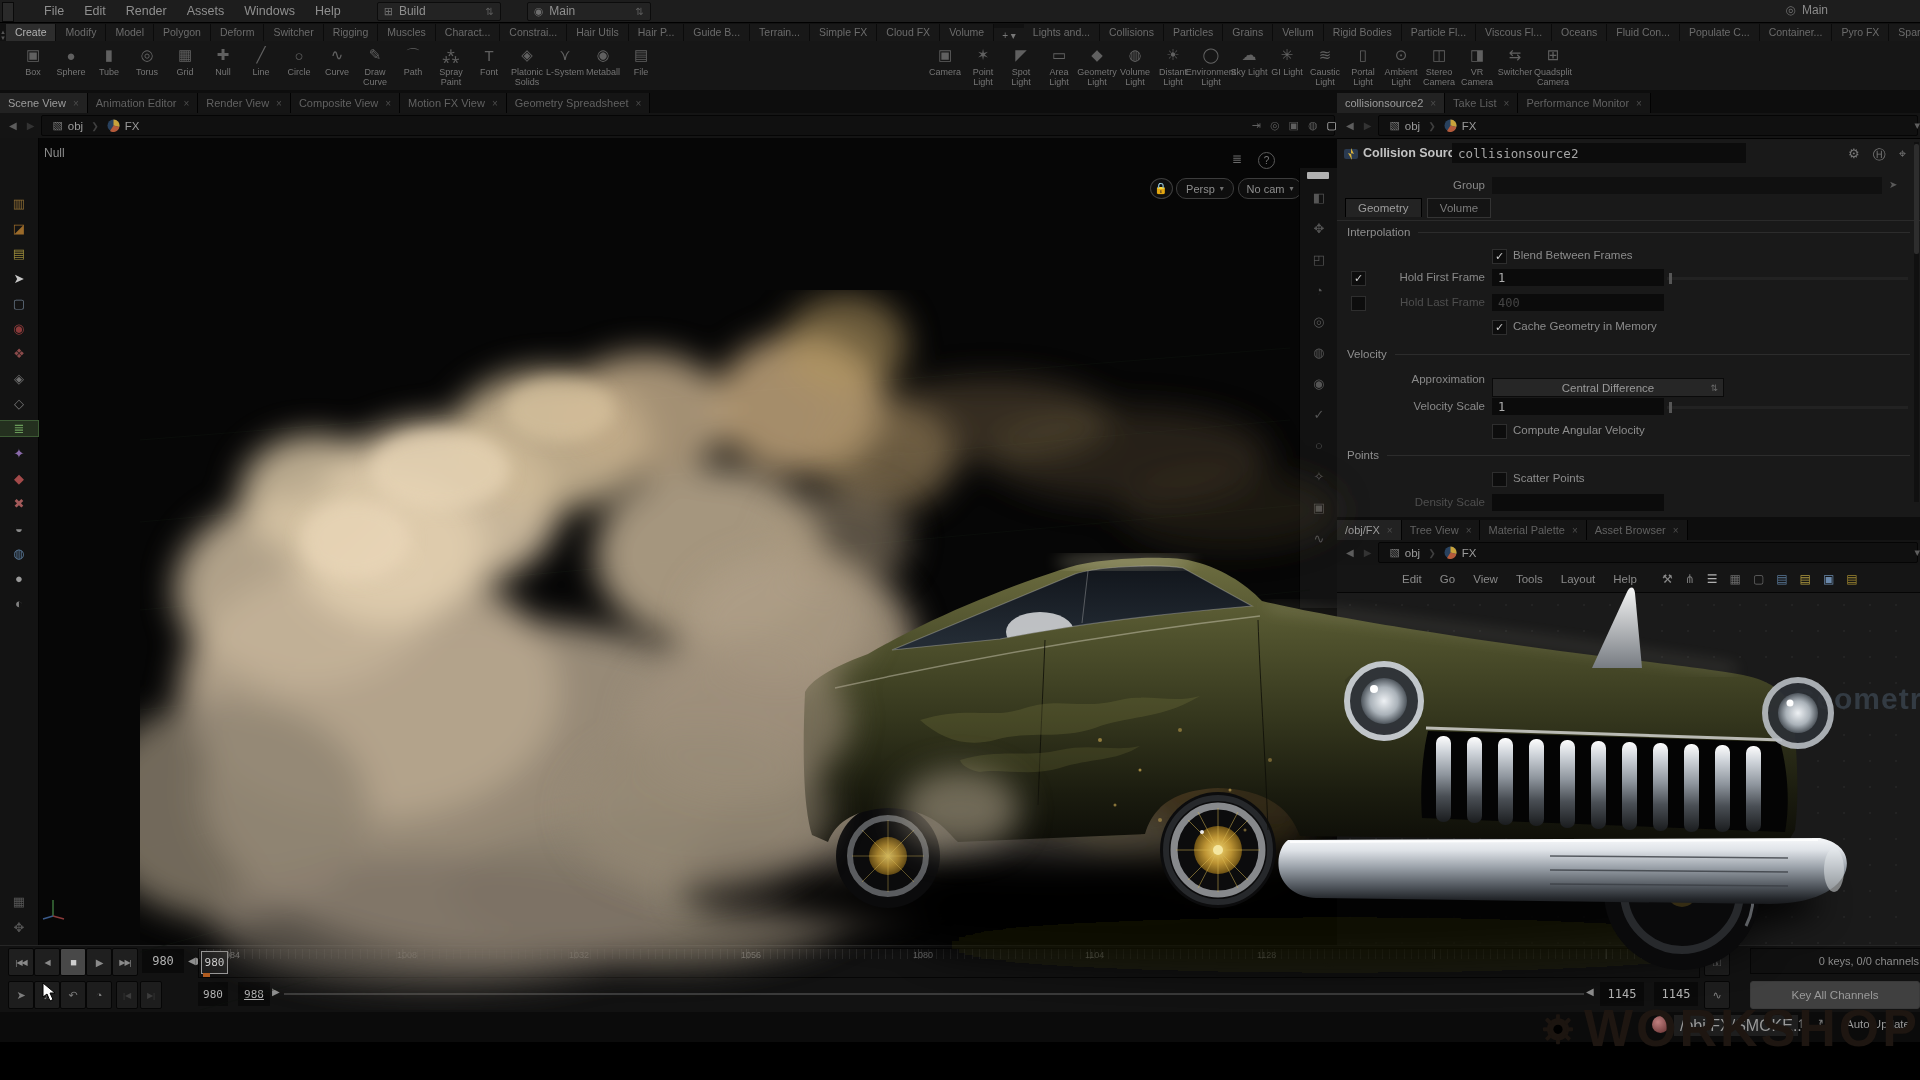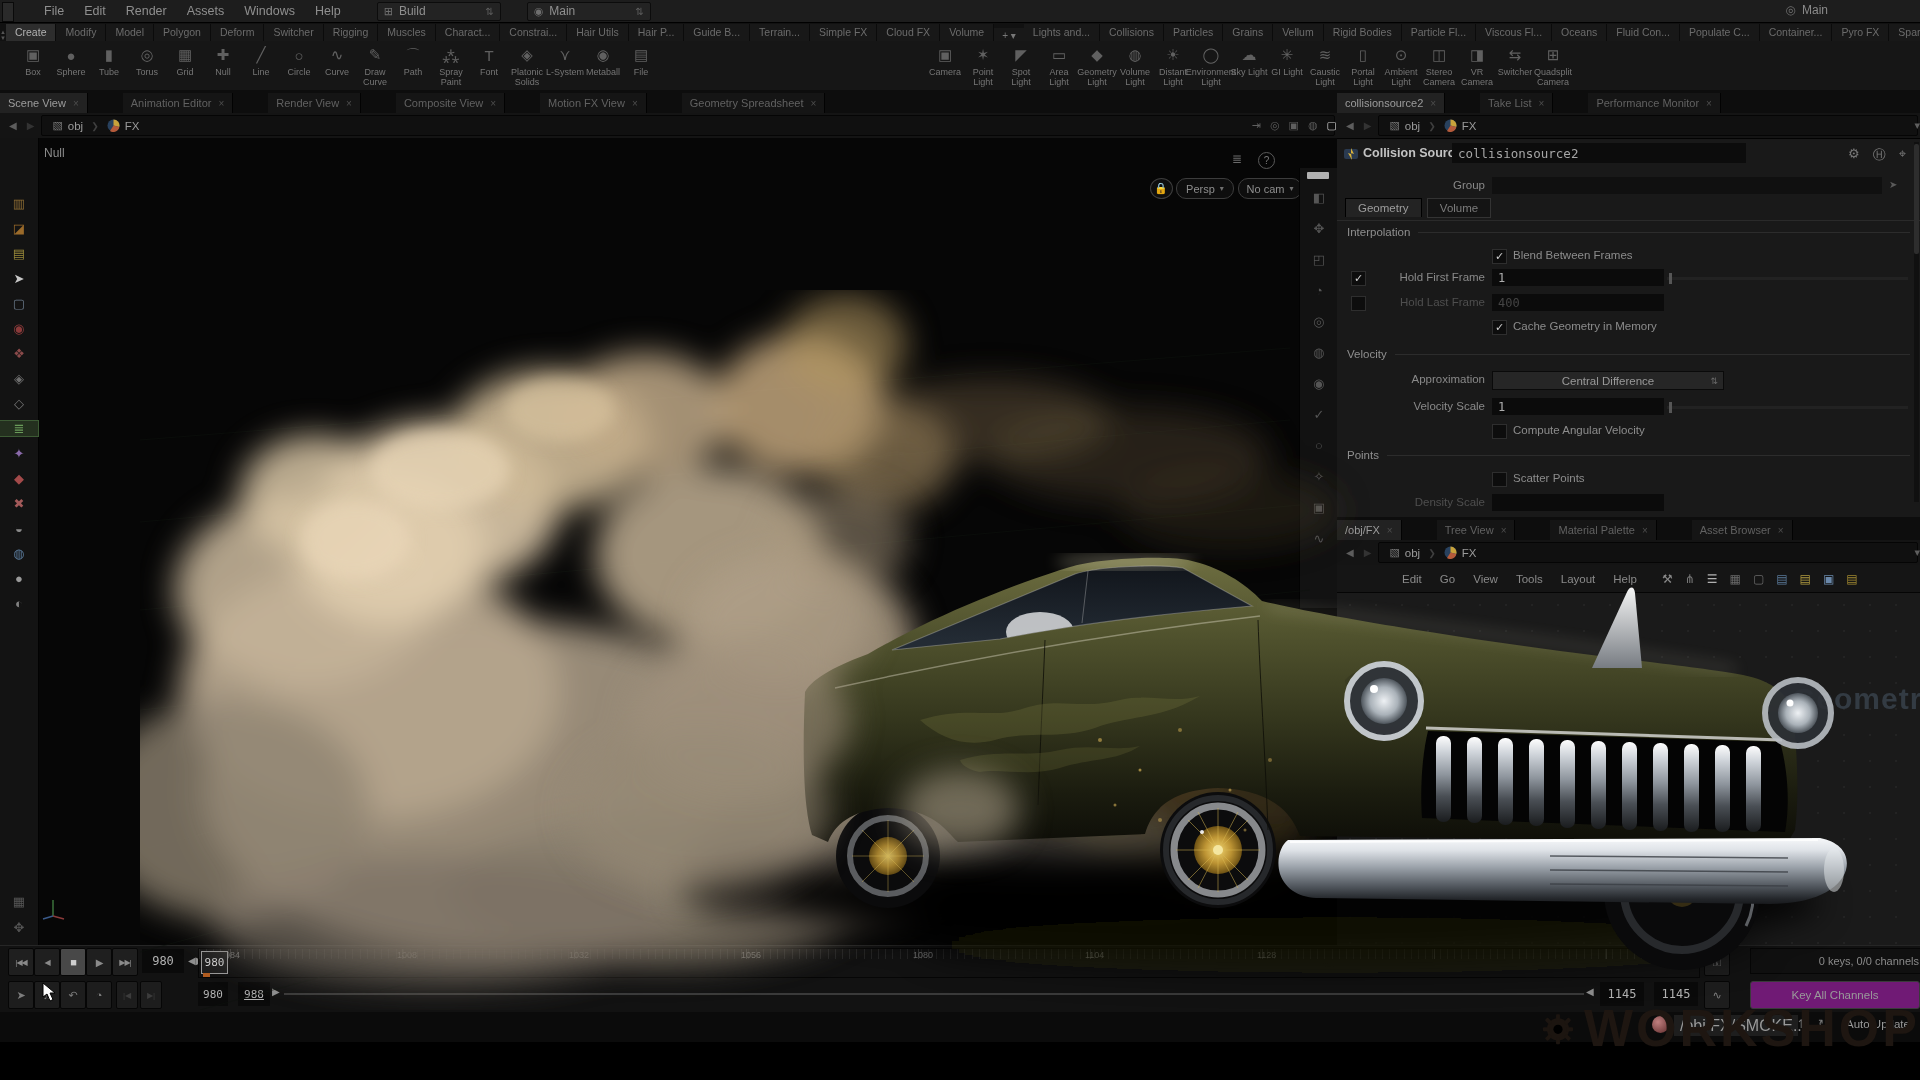--- a/index.html
+++ b/index.html
@@ -33,21 +33,21 @@
   .shelf-spacer{width:190px;}
   .shelf-tools{display:flex;height:48px;align-items:flex-start;}
   .tools{display:flex;}
   .tools-spacer{width:266px;}
   .tool{width:38px;display:flex;flex-direction:column;align-items:center;padding-top:2px;}
   .ticon{height:24px;font-size:15px;color:#6d6d6d;opacity:.85;display:flex;align-items:center;}
   .tlabel{font-size:9px;color:#757575;text-align:center;line-height:10px;max-height:20px;overflow:hidden;}
 
   
   .pane{position:absolute;background:#171717;}
-  .tabbar{height:23px;background:#0d0d0d;display:flex;align-items:flex-end;border-bottom:1px solid #000;gap:35px;}
+  .tabbar{height:23px;background:#0d0d0d;display:flex;align-items:flex-end;border-bottom:1px solid #000;}
   .ptab{height:20px;display:flex;align-items:center;padding:0 8px;background:#151515;color:#616161;
         font-size:11px;border-right:1px solid #020202;white-space:nowrap;gap:7px;}
   .ptab.on{background:#222;color:#9c9c9c;}
   .ptab .x{color:#4d4d4d;font-size:10px;}
   .pathbar{height:25px;background:#141414;display:flex;align-items:center;border-bottom:1px solid #020202;gap:4px;padding-left:6px;position:relative;}
   .navarr{color:#5d5d5d;font-size:10px;padding:0 3px;}
   .navarr.dim{color:#333;}
   .crumbwell{display:flex;align-items:center;gap:4px;background:#101010;border:1px solid #050505;height:19px;border-radius:2px;padding:0 6px;flex:1;margin-right:8px;}
   .chip{display:flex;align-items:center;gap:5px;color:#9a9a9a;font-size:11.5px;padding:0 4px;}
   .chip .ci{color:#7a7a7a;font-size:11px;}
@@ -87,21 +87,21 @@
   .pcheck{width:13px;height:13px;background:#0d0d0d;border:1px solid #2e2e2e;position:absolute;top:3px;
           display:flex;align-items:center;justify-content:center;color:#cfcfcf;font-size:11px;line-height:11px;}
   .pcheck.pre{left:14px;}
   .pcheck.val{left:155px;}
   .pchecklabel{position:absolute;left:176px;top:3px;color:#8c8c8c;font-size:11.5px;}
   .pfield{position:absolute;left:155px;top:1px;width:166px;height:17px;background:#0b0b0b;color:#adadad;
           font-size:12px;display:flex;align-items:center;padding-left:6px;}
   .pfield.dis{color:#444;}
   .pslider{position:absolute;left:330px;right:12px;top:9px;height:3px;background:#222;}
   .pslider::before{content:"";position:absolute;left:2px;top:-4px;width:3px;height:11px;background:#565656;}
-  .pdrop{position:absolute;left:155px;top:1px;width:230px;height:17px;background:#262626;border:1px solid #0a0a0a;
+  .pdrop{position:absolute;left:155px;top:8px;width:230px;height:17px;background:#262626;border:1px solid #0a0a0a;
          color:#999;font-size:11.5px;display:flex;align-items:center;justify-content:center;}
   .pdrop .spin{position:absolute;right:5px;color:#6a6a6a;font-size:9px;}
   .psection{position:absolute;left:10px;right:10px;display:flex;align-items:center;gap:8px;color:#8f8f8f;font-size:11.5px;}
   .psection::after{content:"";flex:1;height:1px;background:#2c2c2c;}
   .ftab{display:inline-block;padding:3px 12px;font-size:11.5px;margin-right:2px;}
   .ftab.on{background:#232323;color:#9d9d9d;border:1px solid #000;border-bottom:none;}
   .ftab.off{background:#141414;color:#7c7c7c;border:1px solid #333;}
   .ftabs{position:absolute;left:8px;top:108px;}
   .ftabline{position:absolute;left:0;top:130px;width:100%;height:1px;background:#2a2a2a;}
   .pscroll{position:absolute;right:1px;top:52px;width:5px;height:360px;background:#101010;}
@@ -139,21 +139,21 @@
   .ticks{position:absolute;left:26px;top:1px;display:flex;}
   .tick{width:172px;font-size:9px;color:#6e6e6e;}
   .cfbox{position:absolute;left:2px;top:2px;width:25px;height:21px;border:1px solid #999;background:#1e1e1e;color:#cecece;
          font-size:11px;display:flex;align-items:center;justify-content:center;}
   .cfbox::after{content:"";position:absolute;left:1px;bottom:-4px;width:7px;height:4px;background:#b05c20;}
   .sbtn{position:absolute;width:24px;height:26px;background:#1d1d1d;border:1px solid #060606;border-radius:2px;
         color:#7d7d7d;font-size:11px;display:flex;align-items:center;justify-content:center;}
   .sbtn.dim{color:#3c3c3c;}
   .rangebar{position:absolute;left:284px;top:47px;width:1300px;height:2px;background:#3a3a3a;}
   .rhandle{position:absolute;top:40px;color:#8f8f8f;font-size:10px;}
-  .keyallbtn{position:absolute;left:1750px;top:35px;width:168px;height:26px;background:#701a75;border:1px solid #3a3a3a;
+  .keyallbtn{position:absolute;left:1750px;top:35px;width:168px;height:26px;background:#404040;border:1px solid #3a3a3a;
         border-radius:3px;color:#9a9a9a;font-size:11.5px;display:flex;align-items:center;justify-content:center;}
   .keystatus{position:absolute;left:1750px;top:2px;width:168px;height:24px;background:#101010;border:1px solid #060606;
         color:#8a8a8a;font-size:11px;display:flex;align-items:center;justify-content:flex-end;padding-right:8px;}
 
   
   #statusrow{position:absolute;left:0;top:1012px;width:1920px;height:30px;background:#0b0b0b;z-index:20;}
   .spath{position:absolute;left:1674px;top:3px;width:118px;height:21px;background:#1e1e1e;color:#999;font-size:16px;
          display:flex;align-items:center;padding-left:6px;}
   .sicon{position:absolute;top:5px;color:#7a7a7a;font-size:12px;}
   .autoupd{position:absolute;left:1846px;top:6px;color:#9a9a9a;font-size:11.5px;}

